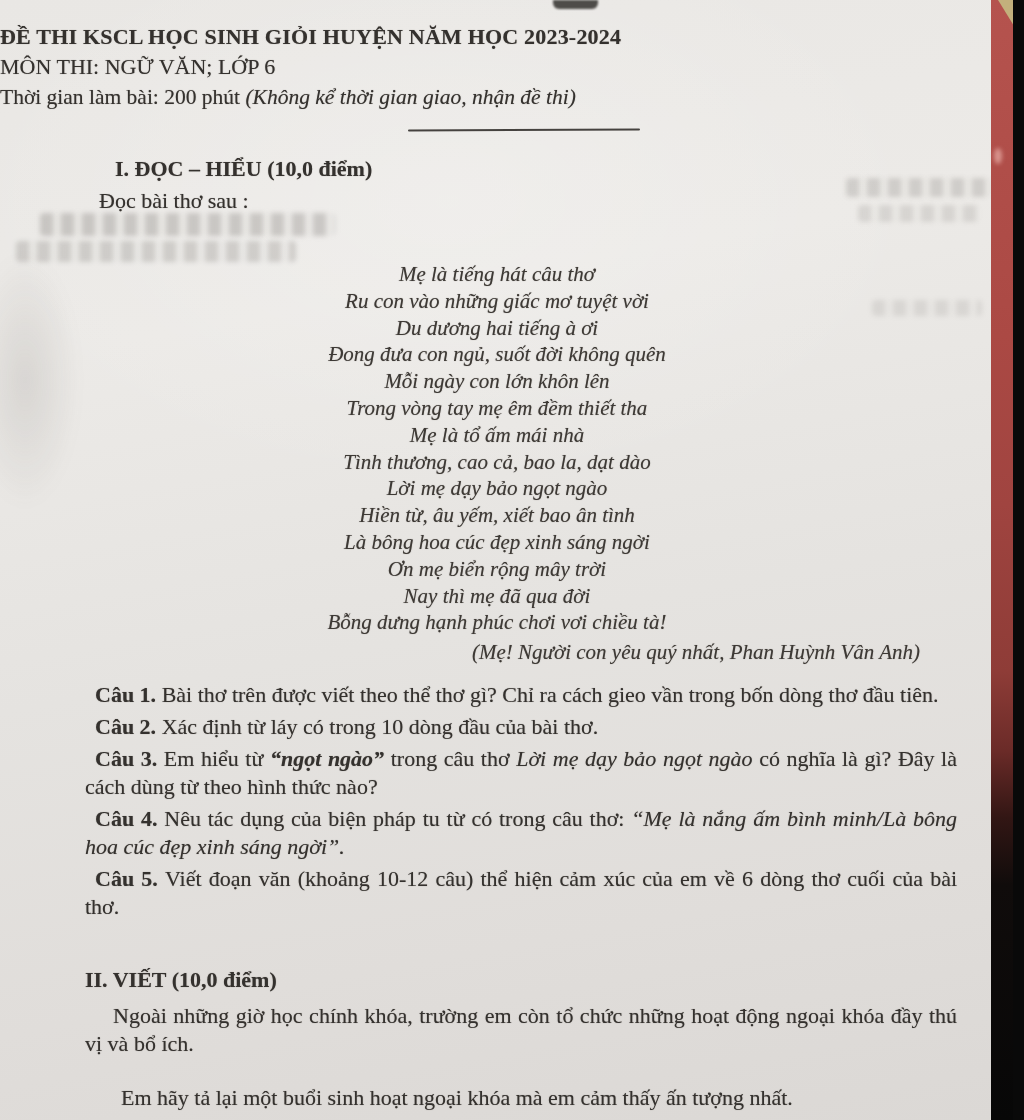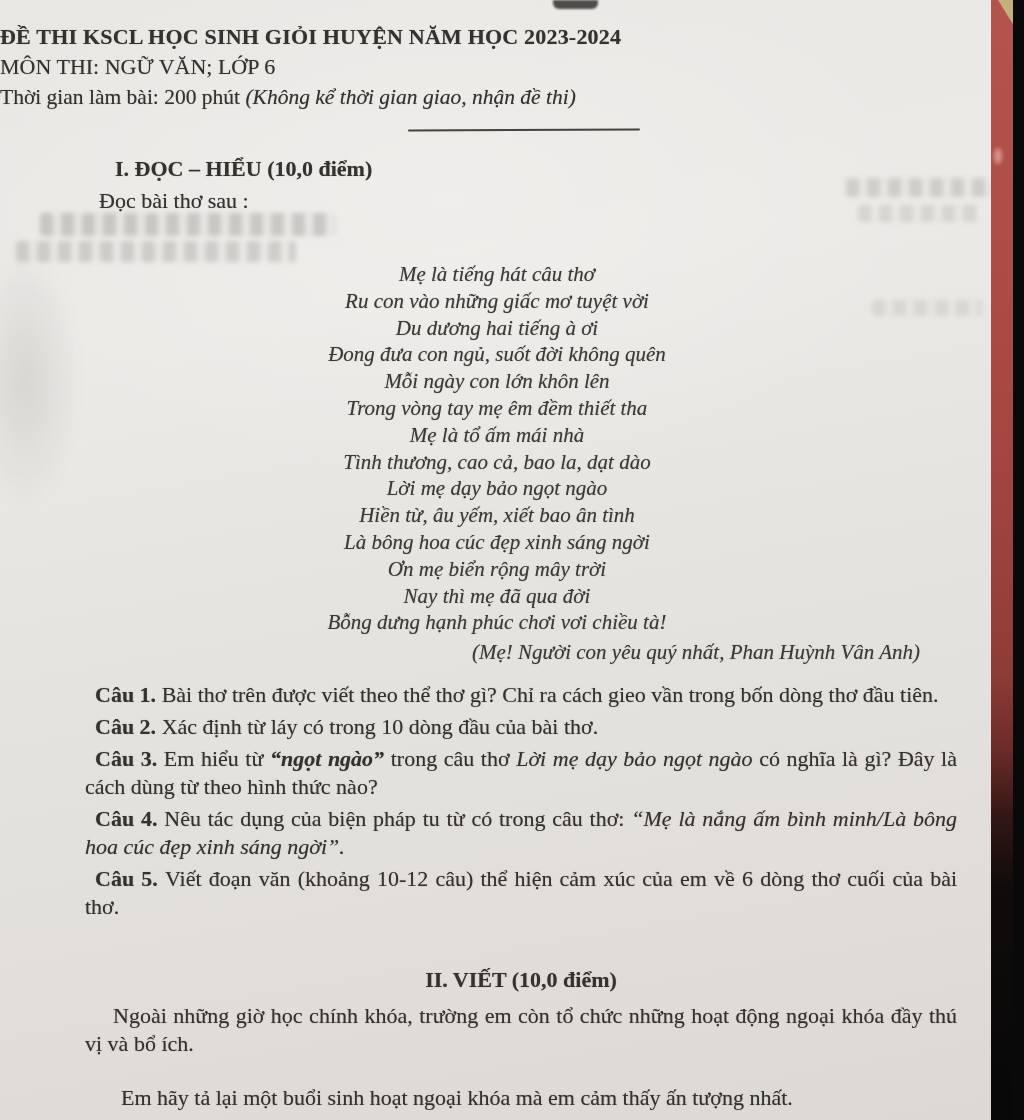--- a/index.html
+++ b/index.html
@@ -35,21 +35,21 @@
   .questions{position:absolute;top:681px;left:85px;width:872px;
     font-size:22px;line-height:28px;text-align:justify;}
   .questions p{margin:0 0 4px 0;text-indent:10px;}
   
   .seg-b{font-weight:bold;}
   .seg-i{font-style:italic;}
   .seg-bi{font-weight:bold;font-style:italic;}
   .seg-n{}
   
   .writing{position:absolute;top:966px;left:85px;width:872px;font-size:22px;line-height:28px;}
-  .sec2-heading{font-weight:bold;text-align:center;}
+  .sec2-heading{font-weight:bold;}
   .w-para1{margin:8px 0 0 0;text-indent:28px;text-align:justify;}
   .w-para2{margin:26px 0 0 0;text-indent:36px;}
   
   .red-edge{position:absolute;left:991px;top:0;width:24px;height:1120px;
     background:linear-gradient(180deg,
       var(--red_edge,#b5534e) 0%,#ab4944 30%,#a04440 45%,#8e3c37 60%,
       #6b2b28 67%,#321614 73%,#100c0b 79%,#070707 100%);}
   .red-spot{position:absolute;left:994px;top:148px;width:8px;height:16px;
     background:#d8938d;border-radius:50%;filter:blur(2px);}
   .tan-corner{position:absolute;left:998px;top:0;width:16px;height:26px;

